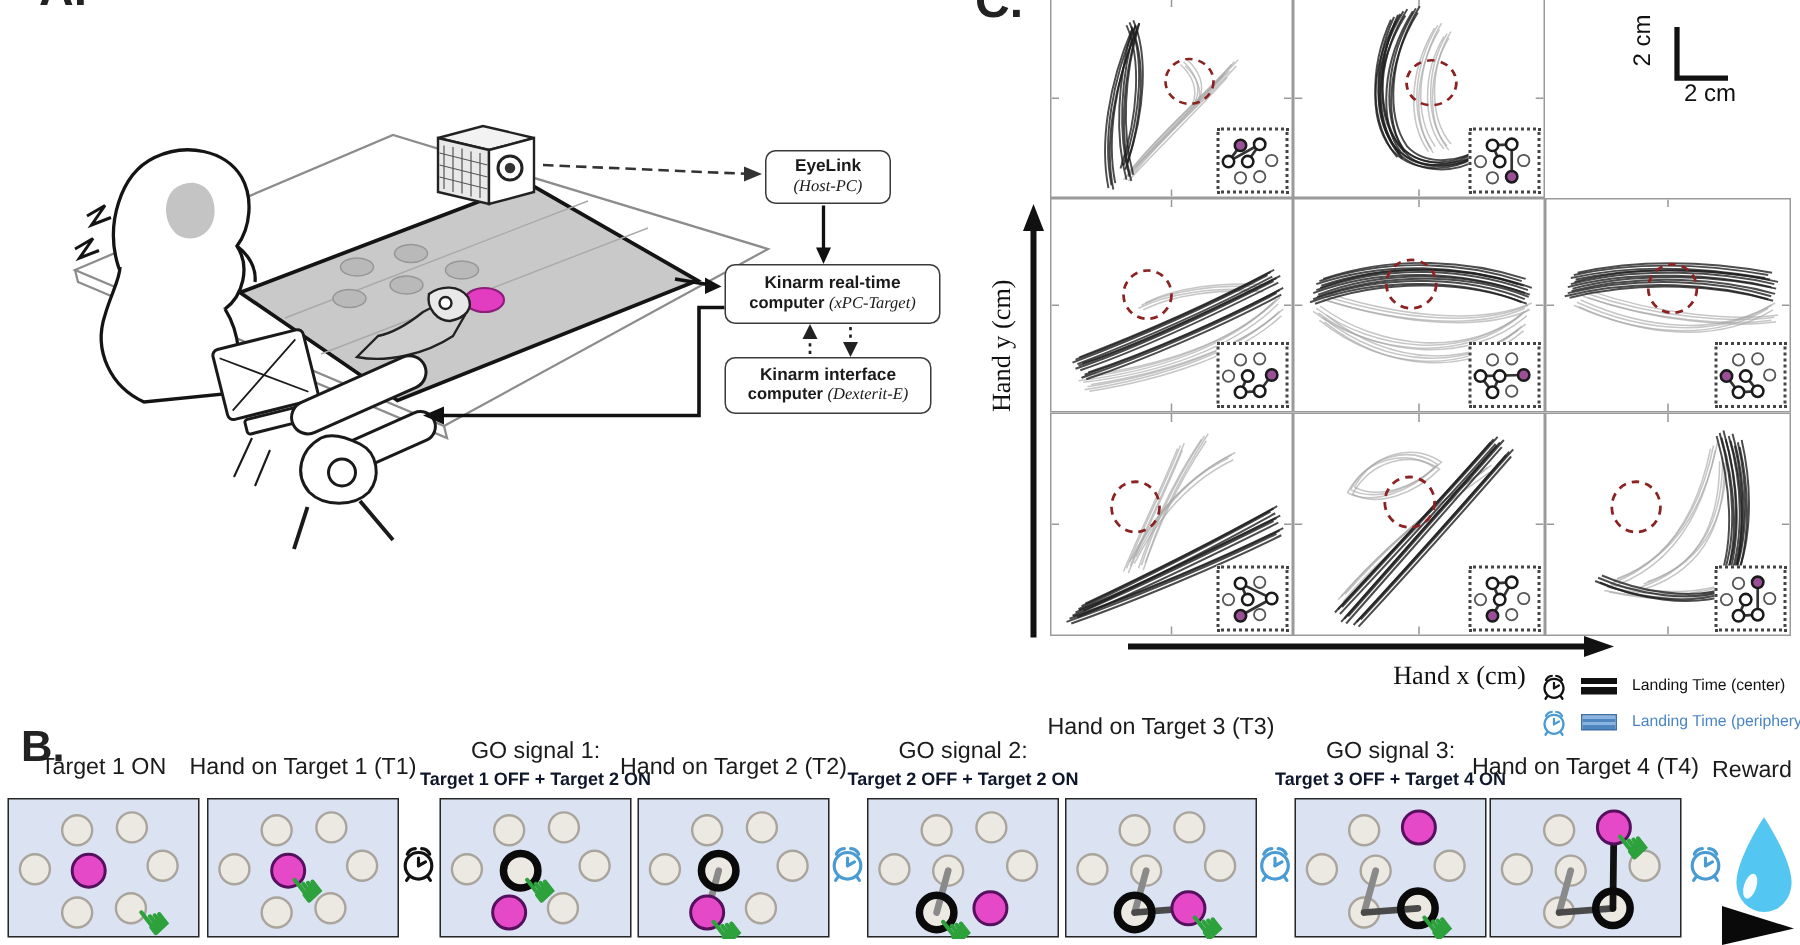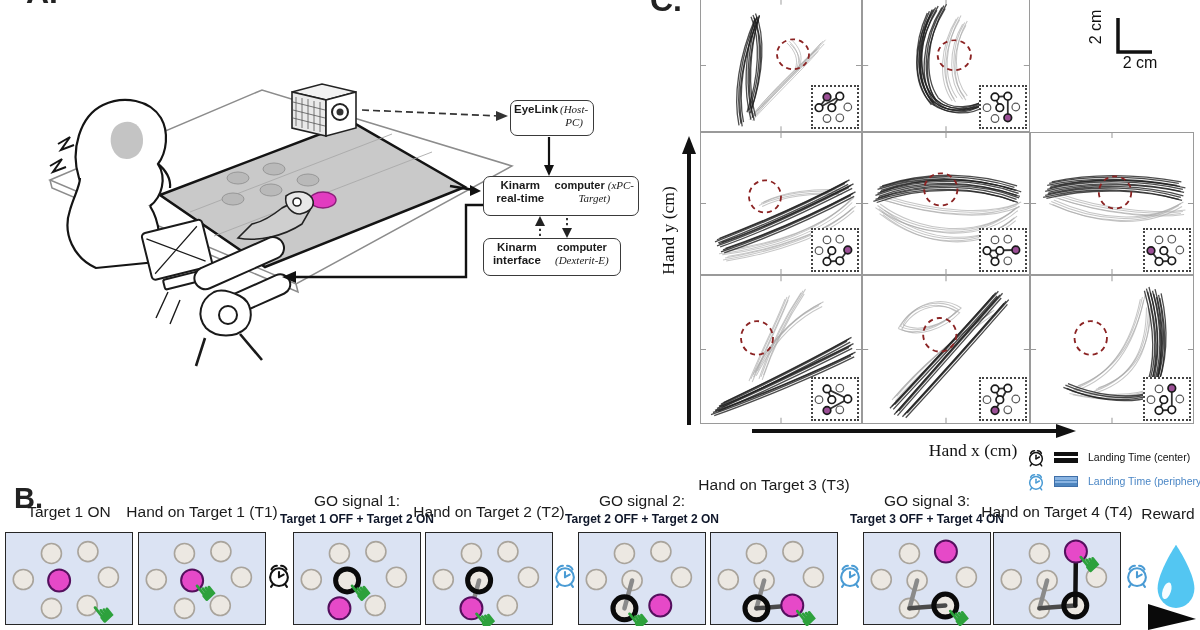--- a/index.html
+++ b/index.html
@@ -2,21 +2,21 @@
 <html><head>
 <meta charset="utf-8">
 <style>
   html,body{margin:0;padding:0;background:#fff;}
   #fig{position:relative;width:1200px;height:630px;background:#fff;overflow:hidden;
        font-family:"Liberation Sans",sans-serif;color:#1a1a1a;}
   .abs{position:absolute;}
   .panel-letter{position:absolute;font-size:32px;font-weight:bold;color:#222;}
   
   .flowbox{position:absolute;border:1.6px solid #3a3a3a;border-radius:7px;background:#fff;
-           text-align:center;display:flex;justify-content:center;
+           text-align:center;display:flex;flex-direction:column;justify-content:center;
            line-height:1.15;padding:2px 3px;box-sizing:border-box;}
   .flowbox .l1{font-weight:bold;font-size:11.5px;}
   .flowbox .l2{font-size:11px;}
   .flowbox .l2 b{font-weight:bold;}
   .flowbox .l2 i{font-style:italic;font-family:Liberation Serif, serif;}
   
   #c-grid .cell{position:absolute;border:1px solid #9a9a9a;box-sizing:border-box;background:#fff;}
   .axis-label{position:absolute;font-family:"Liberation Serif",serif;font-size:17.5px;color:#111;}
   .scale-text{position:absolute;font-size:16px;color:#111;}
   .inset{position:absolute;right:2px;bottom:2px;width:48px;height:44px;background:#fff;
@@ -138,21 +138,21 @@
     <g>
       <path d="M483,205 L466,205 L466,277 L292,277" stroke="#111" stroke-width="2.4" fill="none"></path>
       <polygon points="282,277 296,271 296,283" fill="#111"></polygon>
     </g>
   </svg>
 
   <div class="flowbox" style="left:510px;top:100px;width:84px;height:36px;">
     <span class="l1">EyeLink</span>
     <span class="l2"><i>(Host-PC)</i></span>
   </div>
-  <div class="flowbox" style="left:483px;top:176px;width:156px;height:40px;">
+  <div class="flowbox" style="left:483px;top:176px;width:144px;height:40px;">
     <span class="l1">Kinarm real-time</span>
     <span class="l2"><b>computer </b><i>(xPC-Target)</i></span>
   </div>
   <div class="flowbox" style="left:483px;top:238px;width:138px;height:38px;">
     <span class="l1">Kinarm interface</span>
     <span class="l2"><b>computer </b><i>(Dexterit-E)</i></span>
   </div>
 
   <div class="panel-letter" style="left:650px;top:-18px;">C.</div>
 

